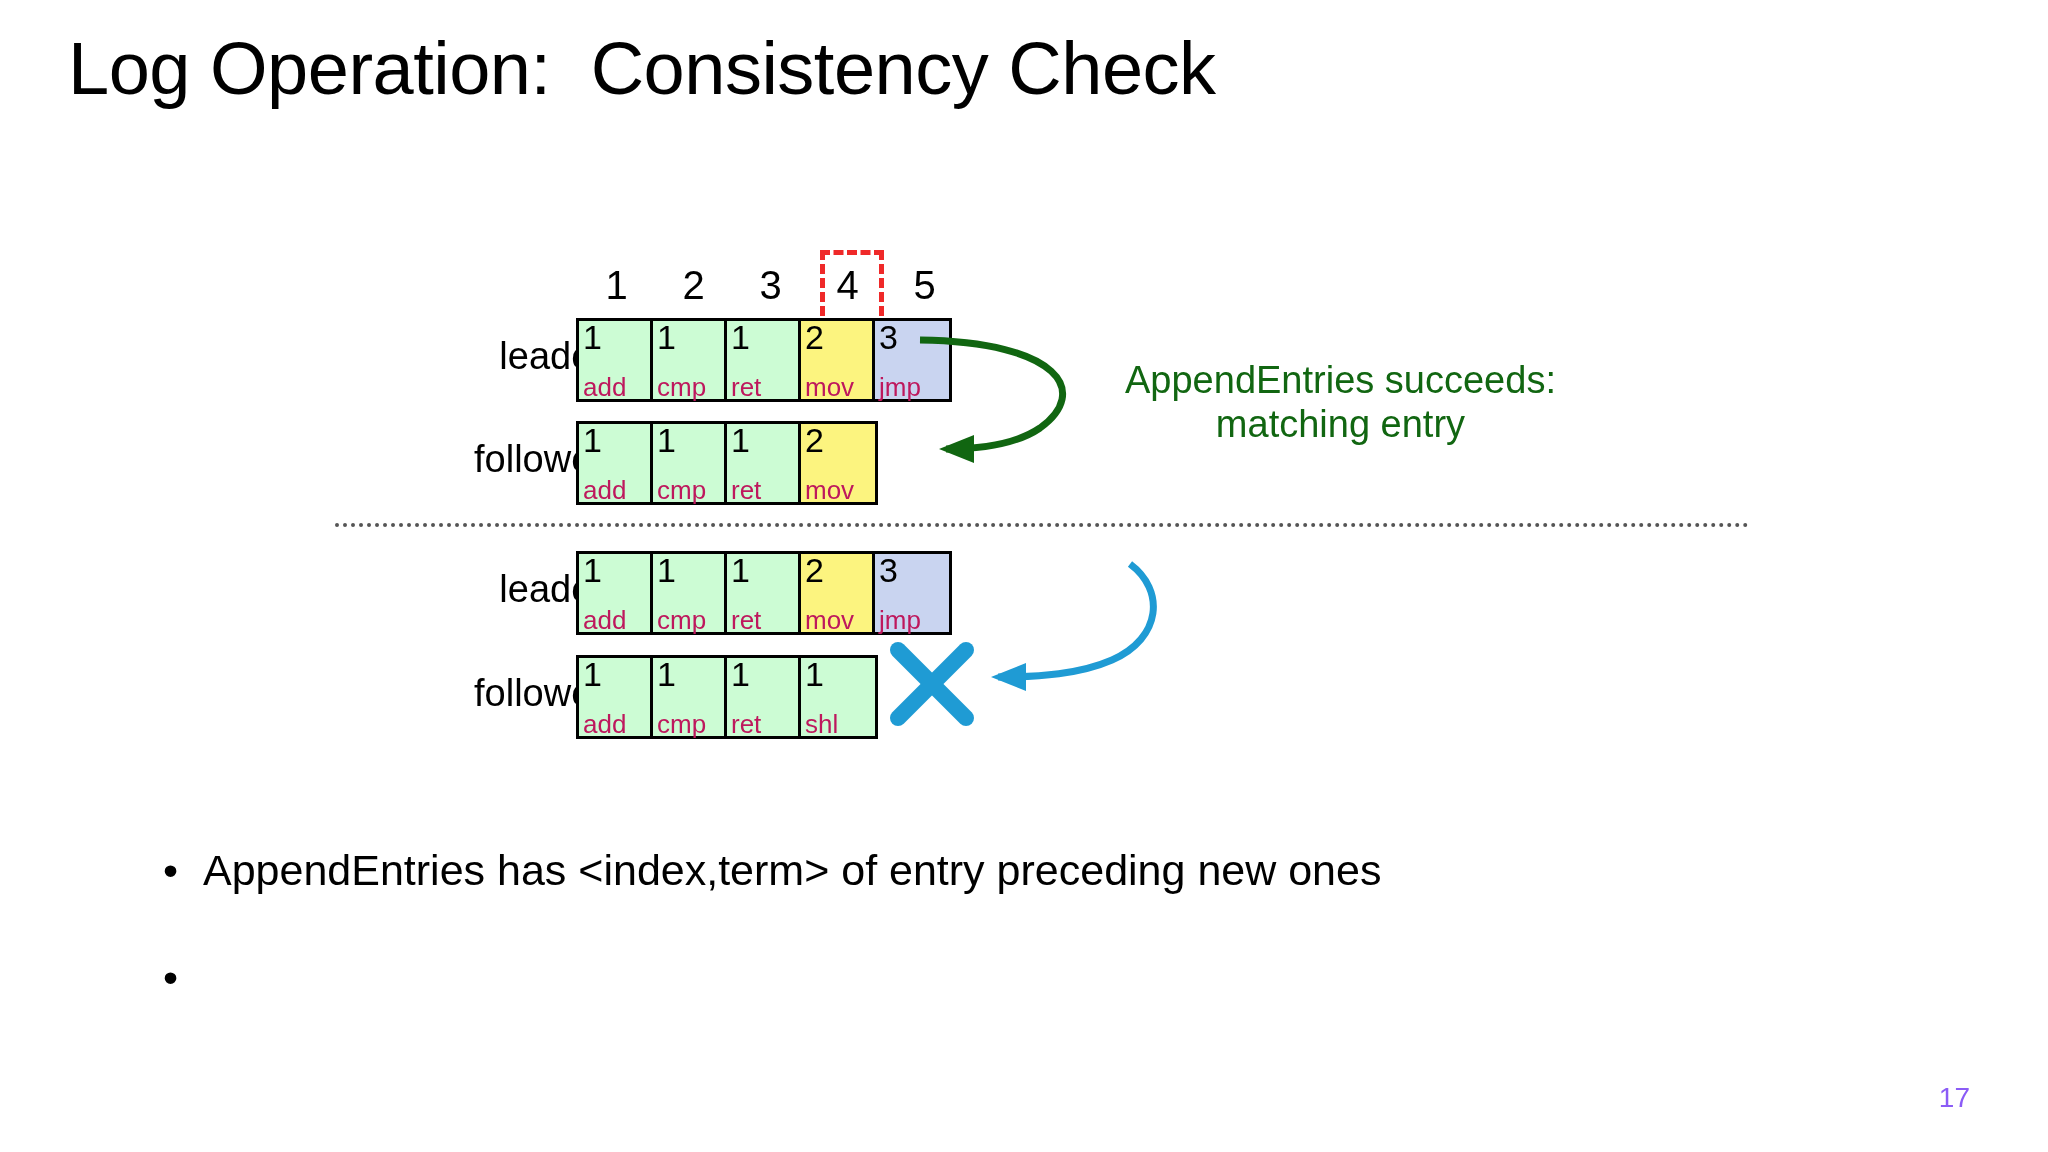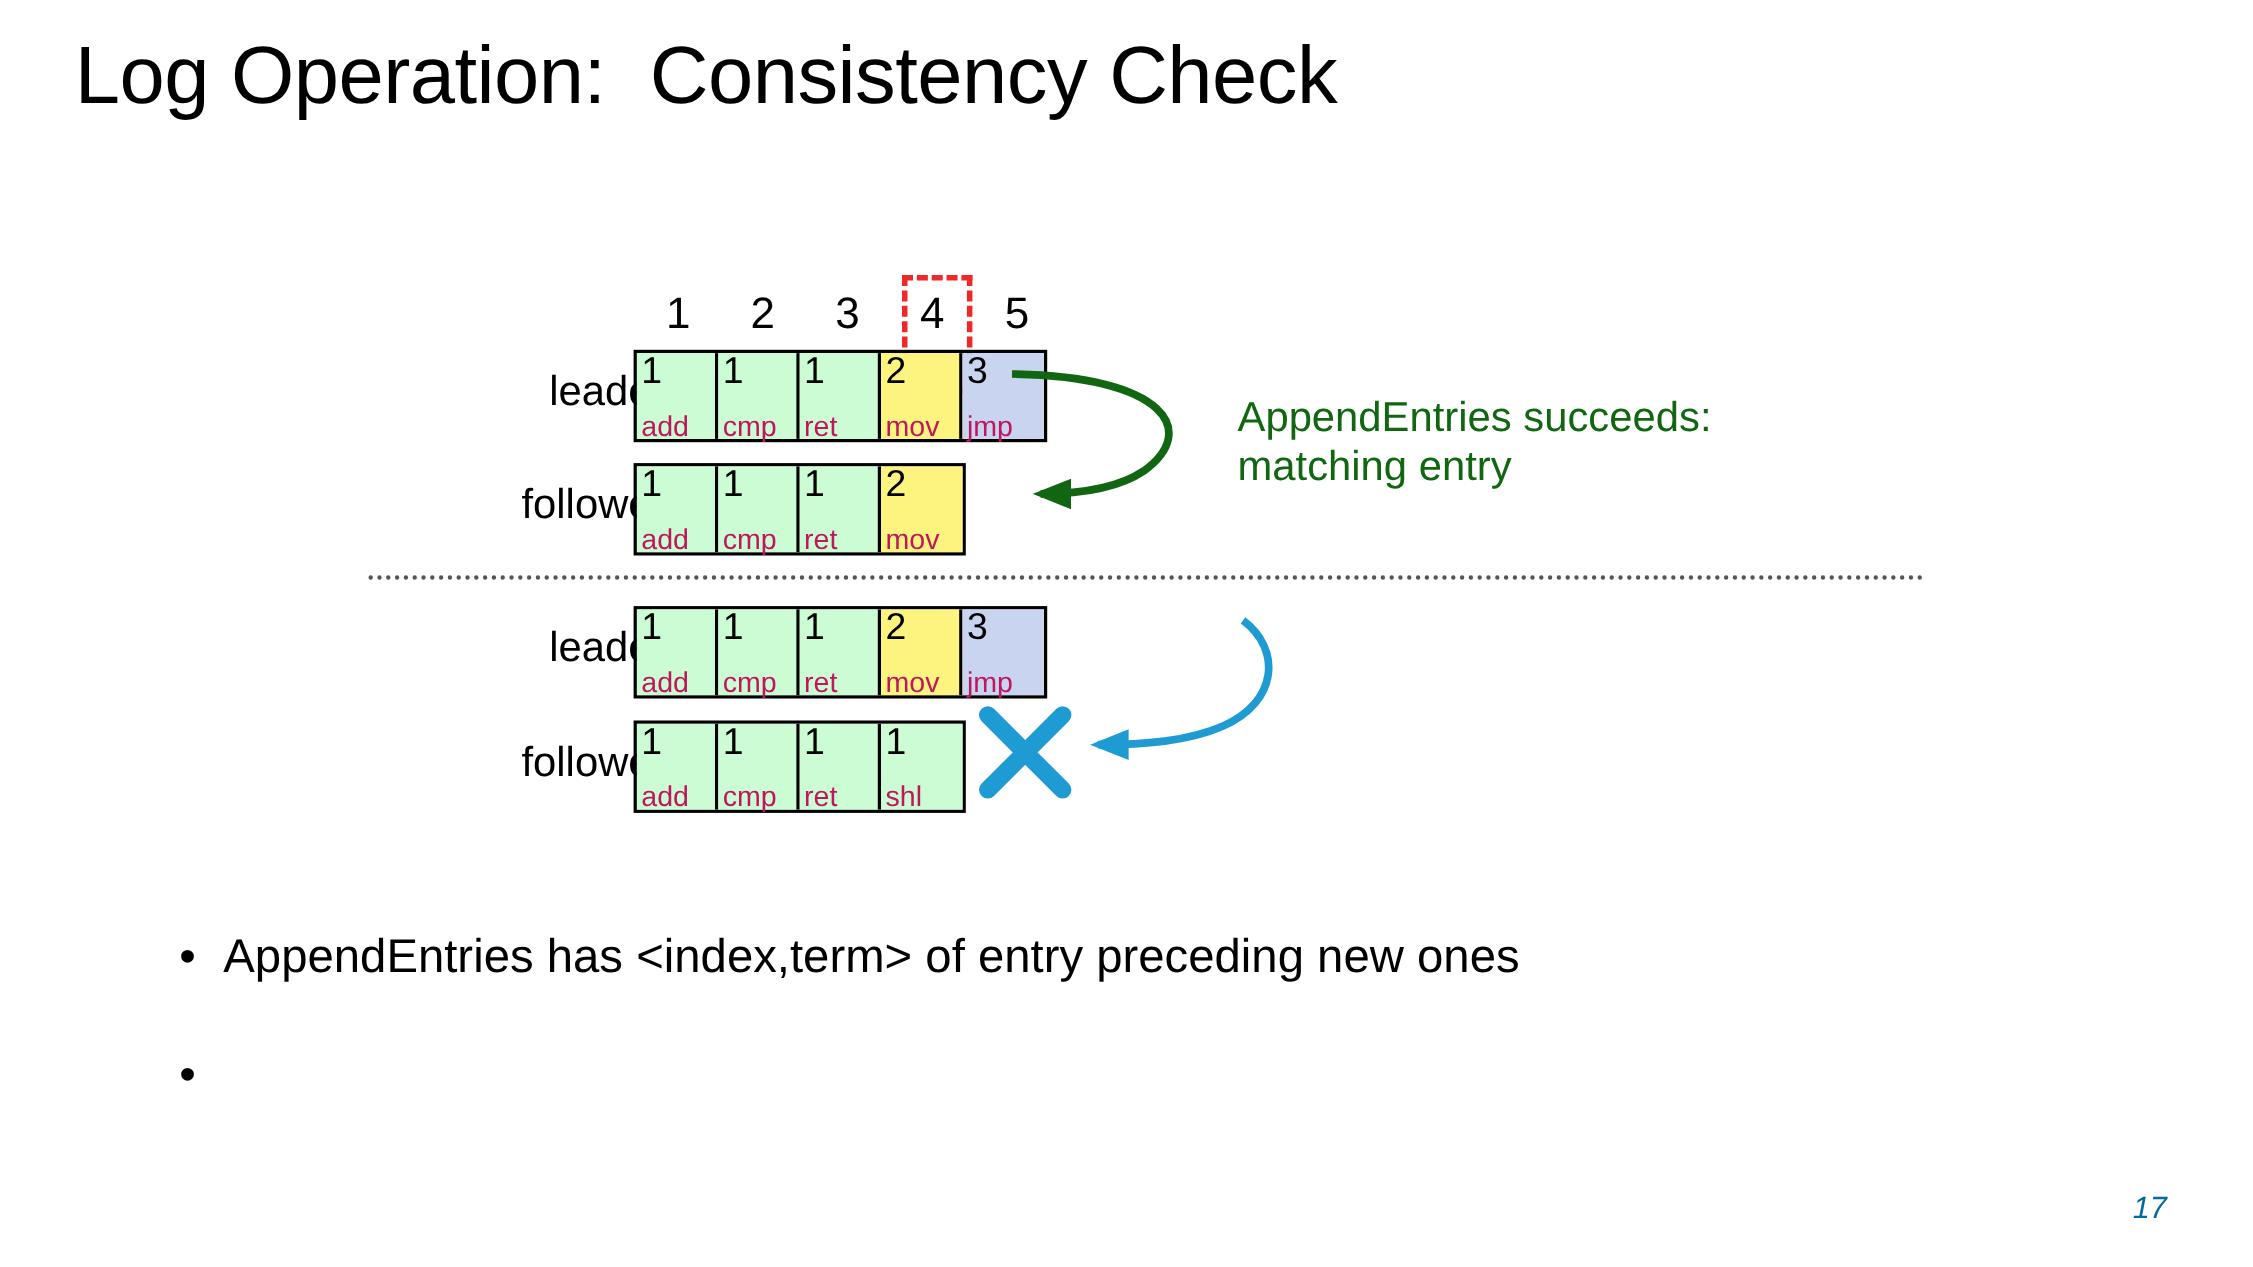--- a/index.html
+++ b/index.html
@@ -148,22 +148,21 @@
     font-size: 43px;
     line-height: 1.2;
   }
 
   
   #page-number {
     position: absolute;
     right: 78px;
     bottom: 38px;
     font-size: 28px;
-    color: #0369a1;
-    font-style: italic;
+    color: #8b5cf6;
   }
 
   svg { overflow: visible; }
 </style>
 </head>
 <body>
 
 <div id="slide-title">Log Operation:  Consistency Check</div>
 
 <div id="diagram">
@@ -226,21 +225,21 @@
 
   <svg style="position:absolute; left:910px; top:330px;" width="290" height="140">
     <defs>
       <marker id="arrow-green" viewBox="0 0 10 10" refX="8" refY="5" markerWidth="5" markerHeight="5" orient="auto-start-reverse">
         <path d="M 0 1 L 10 5 L 0 9 z" fill="#116611"></path>
       </marker>
     </defs>
     <path d="M 10 10 C 150 12, 180 62, 130 98 C 105 115, 70 119, 36 119" stroke="#116611" stroke-width="7" fill="none" marker-end="url(#arrow-green)"></path>
   </svg>
 
-  <div class="annotation ann-success" style="left:1125px; top:358px;">AppendEntries succeeds:
+  <div class="annotation ann-success" style="left:1125px; top:358px;text-align:center;">AppendEntries succeeds:
 matching entry</div>
 
   <div id="divider"></div>
 
   <div class="row-label" style="left:360px; top:568px; width:245px;">leader</div>
 
   <div class="log-row" id="mismatch-leader-row" style="left:576px; top:551px;">
       <div class="log-cell c-green">
         <span class="cell-term">1</span>
         <span class="cell-op">add</span>

